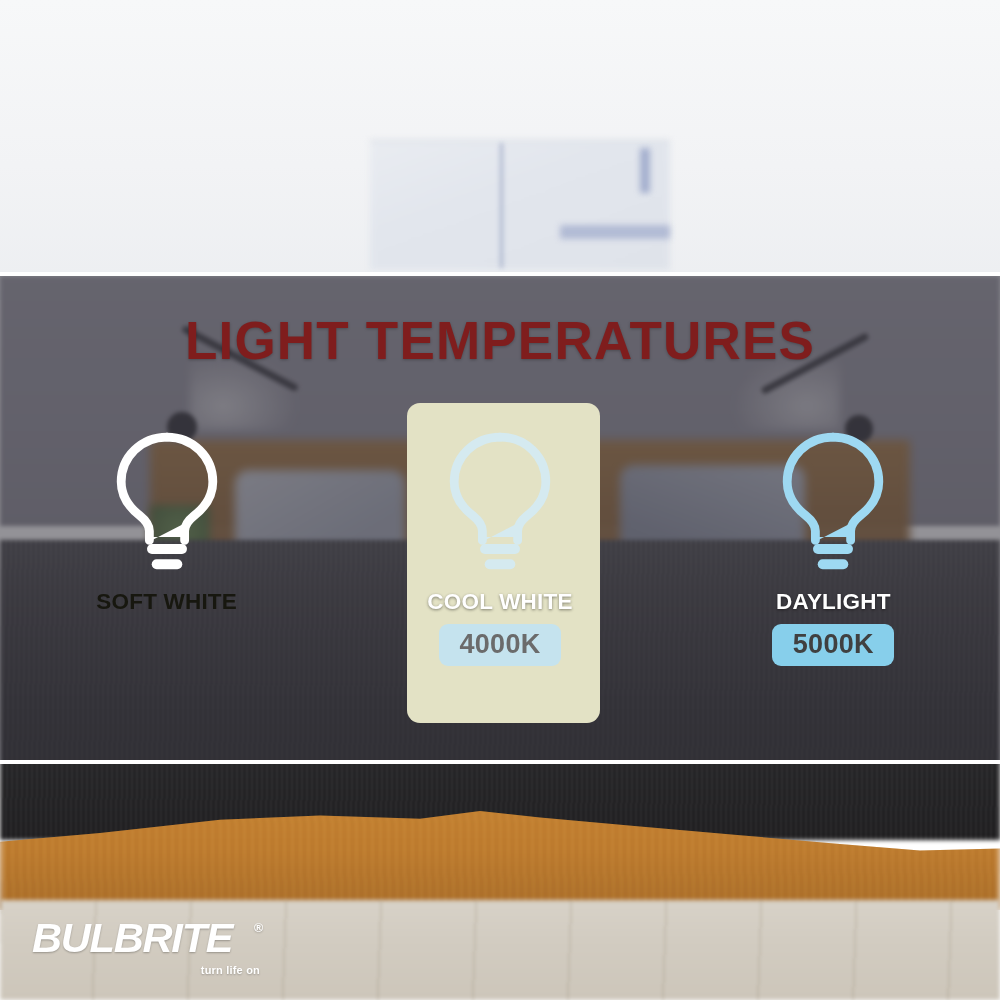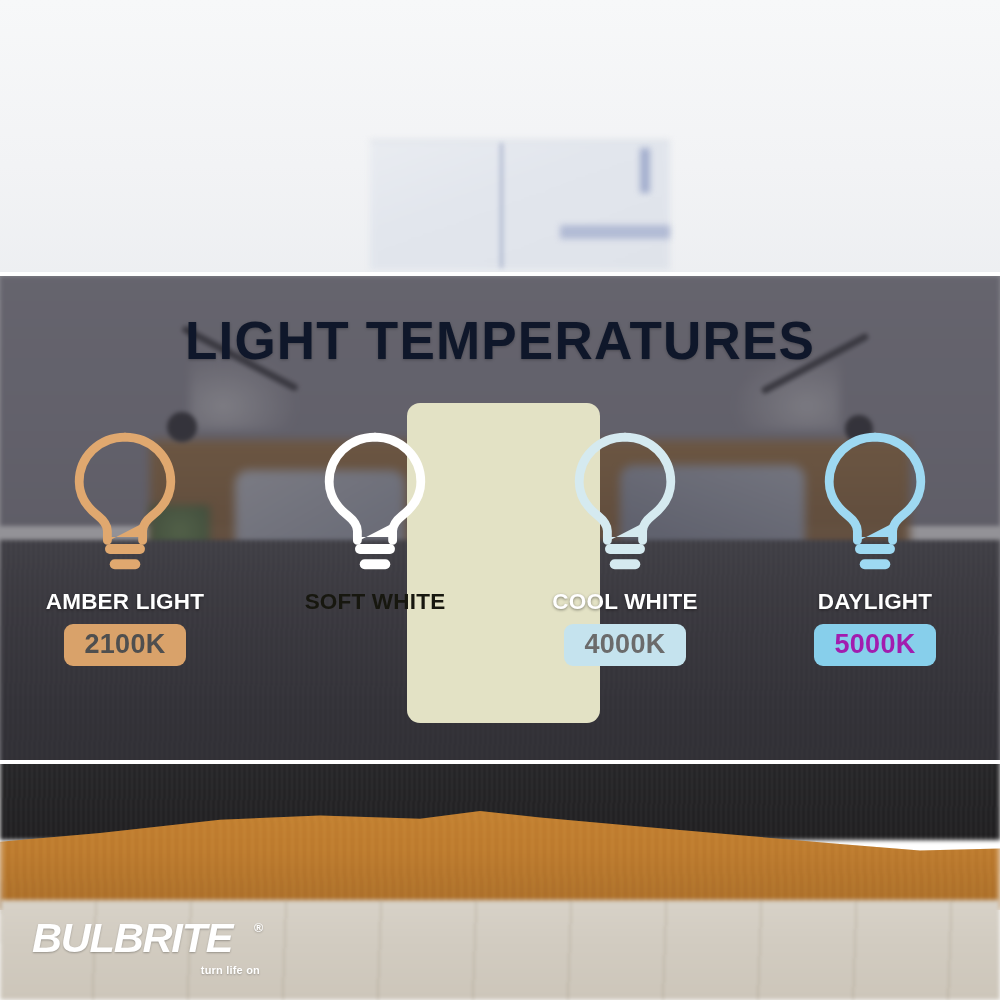--- a/index.html
+++ b/index.html
@@ -152,21 +152,21 @@
   .divider{
     position:absolute; left:0; width:1000px; height:4px; background:#ffffff;
   }
   .divider.top{ top:272px; }
   .divider.bottom{ top:760px; }
 
   
   .title{
     position:absolute; left:0; top:312px; width:1000px;
     text-align:center;
-    color:#0f172a;
+    color:#7f1d1d;
     font-size:53px;
     font-weight:700;
     letter-spacing:1.2px;
     line-height:1.1;
     text-shadow:0 1px 3px rgba(0,0,0,.25);
   }
 
   
   .highlight-panel{
     position:absolute; left:407px; top:403px; width:193px; height:320px;
@@ -292,37 +292,20 @@
   <div class="band"></div>
   <div class="divider top"></div>
   <div class="divider bottom"></div>
 
   <div class="title">LIGHT TEMPERATURES</div>
 
   <div class="highlight-panel"></div>
 
   <div class="items">
 
-    <div class="item">
-      <div class="bulb-wrap">
-        <svg viewBox="0 0 100 126" xmlns="http://www.w3.org/2000/svg">
-          <g fill="none" stroke="#e0a86f" stroke-width="7.5" stroke-linecap="round" stroke-linejoin="round">
-            <path d="M50 6 C28 6 11 23 11 44 C11 57 18 66 27 73 C32 77 35 81 35 86 L35 94"></path>
-            <path d="M50 6 C72 6 89 23 89 44 C89 57 82 66 73 73 C68 77 65 81 65 86 L65 94"></path>
-          </g>
-          <g fill="#e0a86f">
-            <path d="M35 95 L66 79 L66 91 L35 91 Z"></path>
-            <rect x="33" y="97" width="34" height="8.5" rx="4.2"></rect>
-            <rect x="37" y="110" width="26" height="8.5" rx="4.2"></rect>
-          </g>
-        </svg>
-      </div>
-      <div class="item-label">AMBER LIGHT</div>
-      <div class="badge" style="background:#d9a26a;color:#4f4f4f;">2100K</div>
-    </div>
 
 
     <div class="item center">
       <div class="bulb-wrap">
         <svg viewBox="0 0 100 126" xmlns="http://www.w3.org/2000/svg">
           <g fill="none" stroke="#ffffff" stroke-width="7.5" stroke-linecap="round" stroke-linejoin="round">
             <path d="M50 6 C28 6 11 23 11 44 C11 57 18 66 27 73 C32 77 35 81 35 86 L35 94"></path>
             <path d="M50 6 C72 6 89 23 89 44 C89 57 82 66 73 73 C68 77 65 81 65 86 L65 94"></path>
           </g>
           <g fill="#ffffff">
@@ -361,21 +344,21 @@
             <path d="M50 6 C72 6 89 23 89 44 C89 57 82 66 73 73 C68 77 65 81 65 86 L65 94"></path>
           </g>
           <g fill="#9ed9f2">
             <path d="M35 95 L66 79 L66 91 L35 91 Z"></path>
             <rect x="33" y="97" width="34" height="8.5" rx="4.2"></rect>
             <rect x="37" y="110" width="26" height="8.5" rx="4.2"></rect>
           </g>
         </svg>
       </div>
       <div class="item-label">DAYLIGHT</div>
-      <div class="badge" style="background:#87cfeb;color:#a21caf;">5000K</div>
+      <div class="badge" style="background:#87cfeb;color:#404040;">5000K</div>
     </div>
 
   </div>
 
   <div class="logo">
     <div class="logo-word">BULBRITE</div>
     <span class="logo-word logo-reg" style="position:absolute;left:222px;top:4px;font-size:12px;font-style:normal;">®</span>
     <div class="logo-tag">turn life on</div>
   </div>
 

